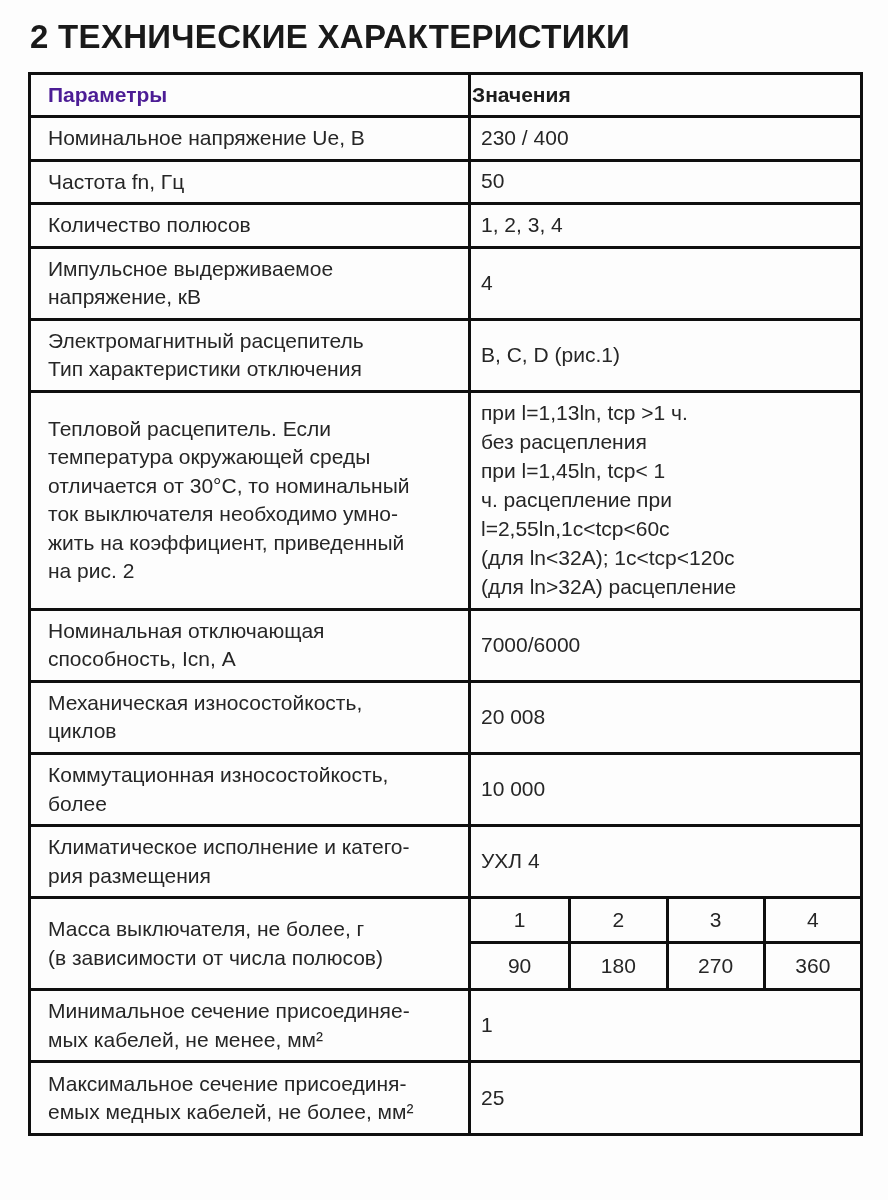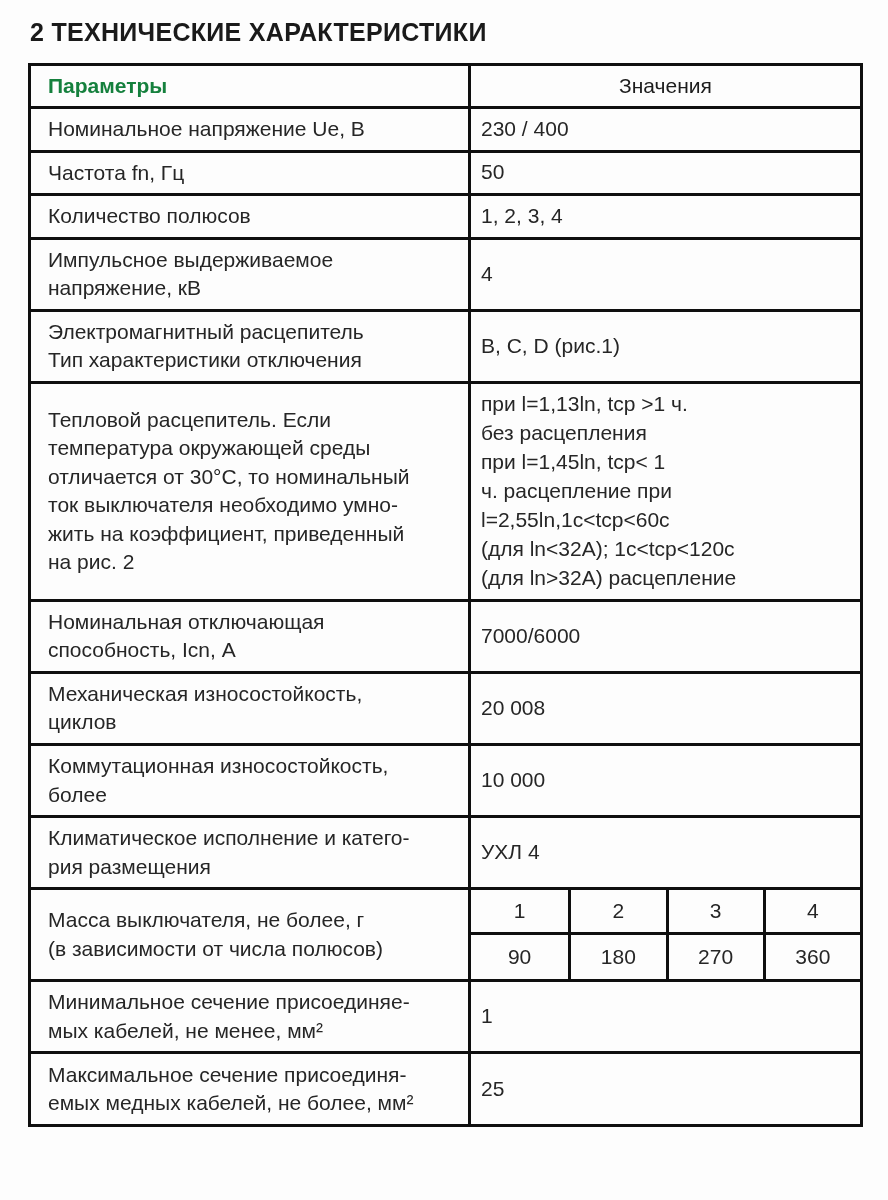--- a/index.html
+++ b/index.html
@@ -11,21 +11,21 @@
     width: 888px;
     height: 1200px;
     box-sizing: border-box;
     background: #fdfdfd;
     font-family: "Liberation Sans", "DejaVu Sans", sans-serif;
     color: #262626;
     padding: 10px 28px 0 28px;
     overflow: hidden;
   }
   .title {
-    font-size: 25px;
+    font-size: 33px;
     font-weight: 700;
     color: #1a1a1a;
     letter-spacing: 0.3px;
     margin: 8px 0 16px 2px;
   }
   table.spec {
     border-collapse: collapse;
     width: 832px;
     table-layout: fixed;
   }
@@ -36,25 +36,25 @@
     font-size: 21px;
     vertical-align: middle;
     box-sizing: border-box;
   }
   thead th { border-bottom-width: 4px; }
   th.param-h {
     text-align: left;
     font-weight: 700;
     padding: 0 14px 0 17px;
     height: 43px;
-    color: #15803d;
+    color: #4c1d95;
   }
   th.value-h {
-    text-align: center;
-    font-weight: 400;
+    text-align: left;
+    font-weight: 700;
     color: #1d1d1d;
   }
   td.param {
     text-align: left;
     padding: 6px 14px 6px 17px;
     line-height: 1.36;
     white-space: pre-line;
   }
   td.value {
     text-align: left;

